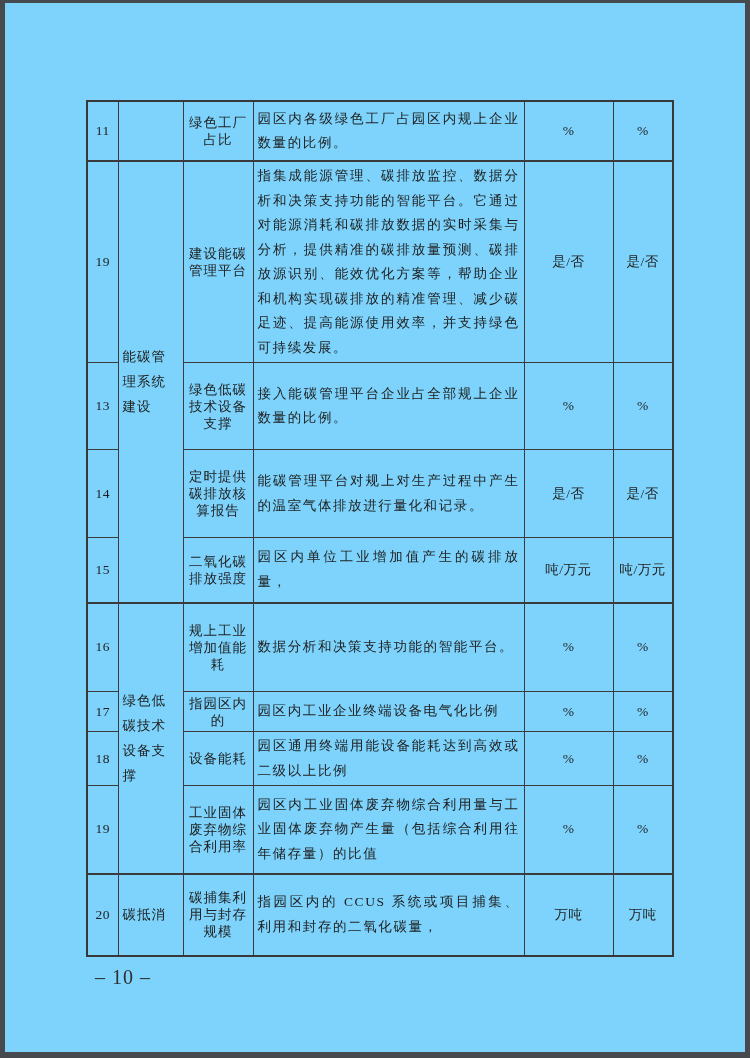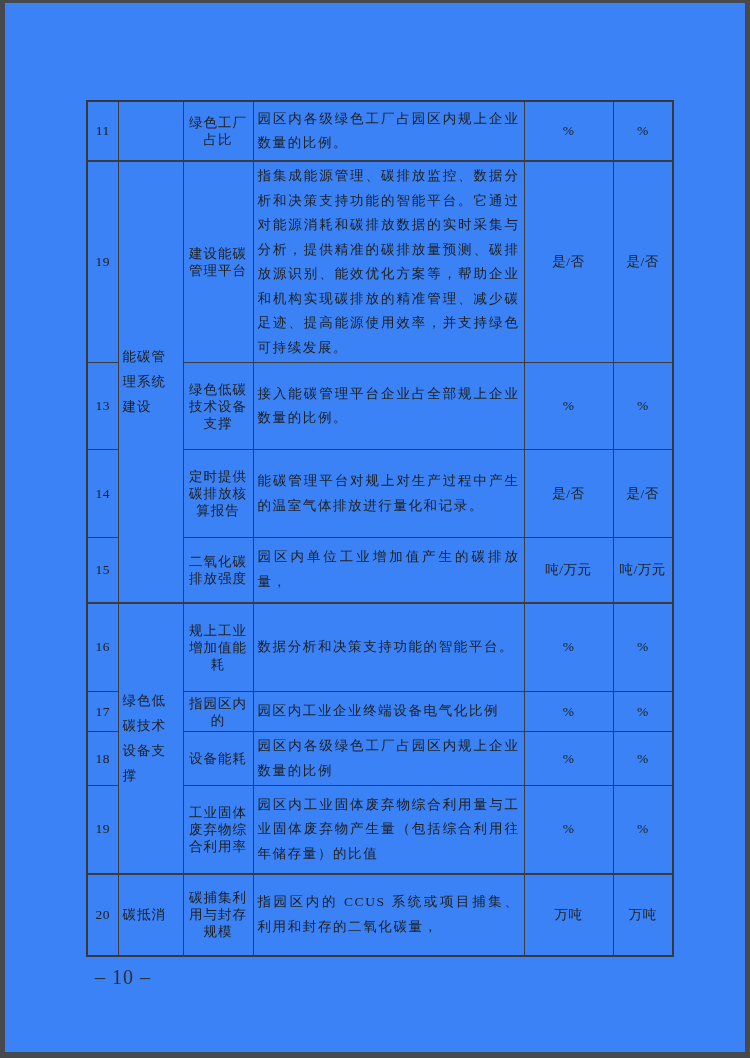--- a/index.html
+++ b/index.html
@@ -6,21 +6,21 @@
   body {
     width: 750px; height: 1058px;
     background: #46494e;
     font-family: "Liberation Serif", "DejaVu Serif", serif;
     position: relative;
     overflow: hidden;
   }
   .paper {
     position: absolute;
     left: 5px; top: 3px; right: 5px; bottom: 6px;
-    background: #3b82f6;
+    background: #7dd3fc;
   }
   table.indicator-table {
     position: absolute;
     left: 81px; top: 97px;
     width: 586px;
     border-collapse: collapse;
     table-layout: fixed;
     border: 2.5px solid #383838;
   }
   table.indicator-table td {
@@ -145,21 +145,21 @@
       <tr class="r17">
         <td class="num">17</td>
         <td class="ind">指园区内的</td>
         <td class="desc">园区内工业企业终端设备电气化比例</td>
         <td class="unit">%</td>
         <td class="unit">%</td>
       </tr>
       <tr class="r18">
         <td class="num">18</td>
         <td class="ind">设备能耗</td>
-        <td class="desc">园区内各级绿色工厂占园区内规上企业数量的比例</td>
+        <td class="desc">园区通用终端用能设备能耗达到高效或二级以上比例</td>
         <td class="unit">%</td>
         <td class="unit">%</td>
       </tr>
       <tr class="r19">
         <td class="num">19</td>
         <td class="ind">工业固体废弃物综合利用率</td>
         <td class="desc">园区内工业固体废弃物综合利用量与工业固体废弃物产生量（包括综合利用往年储存量）的比值</td>
         <td class="unit">%</td>
         <td class="unit">%</td>
       </tr>

